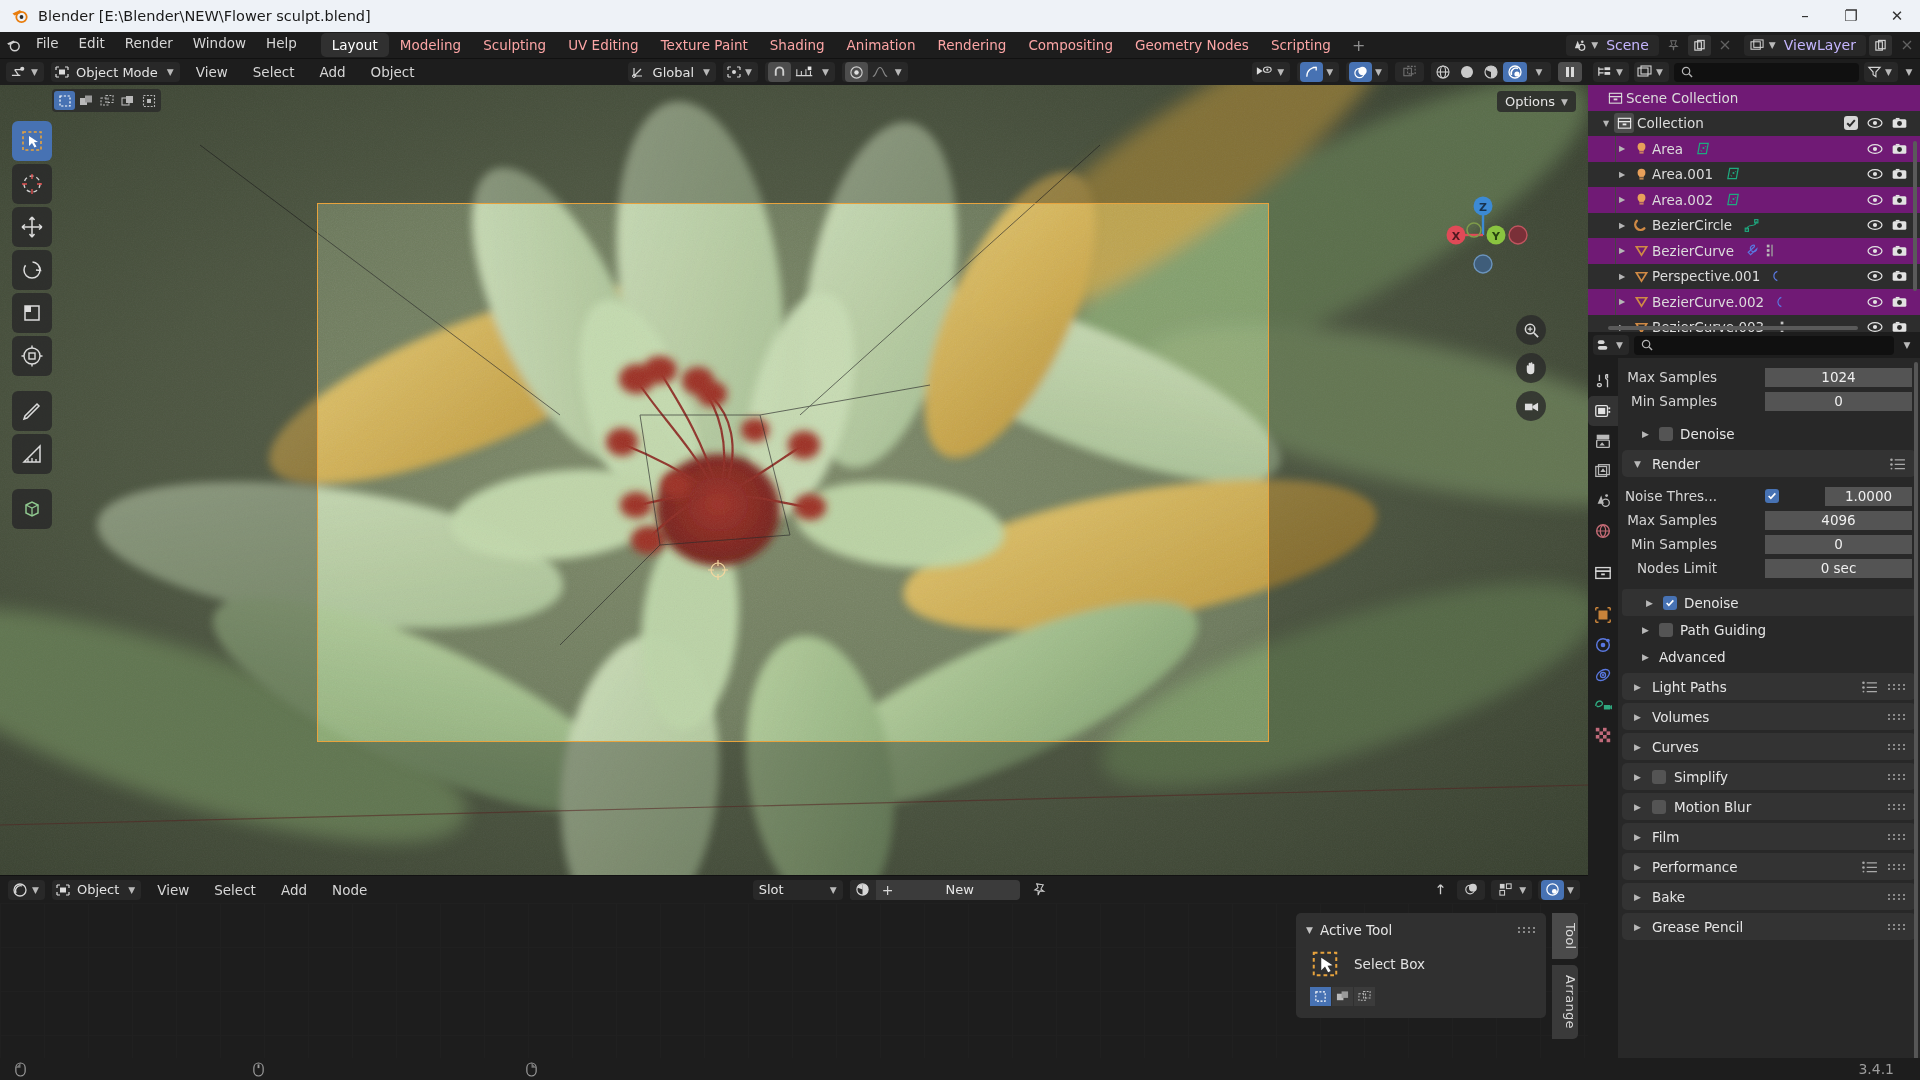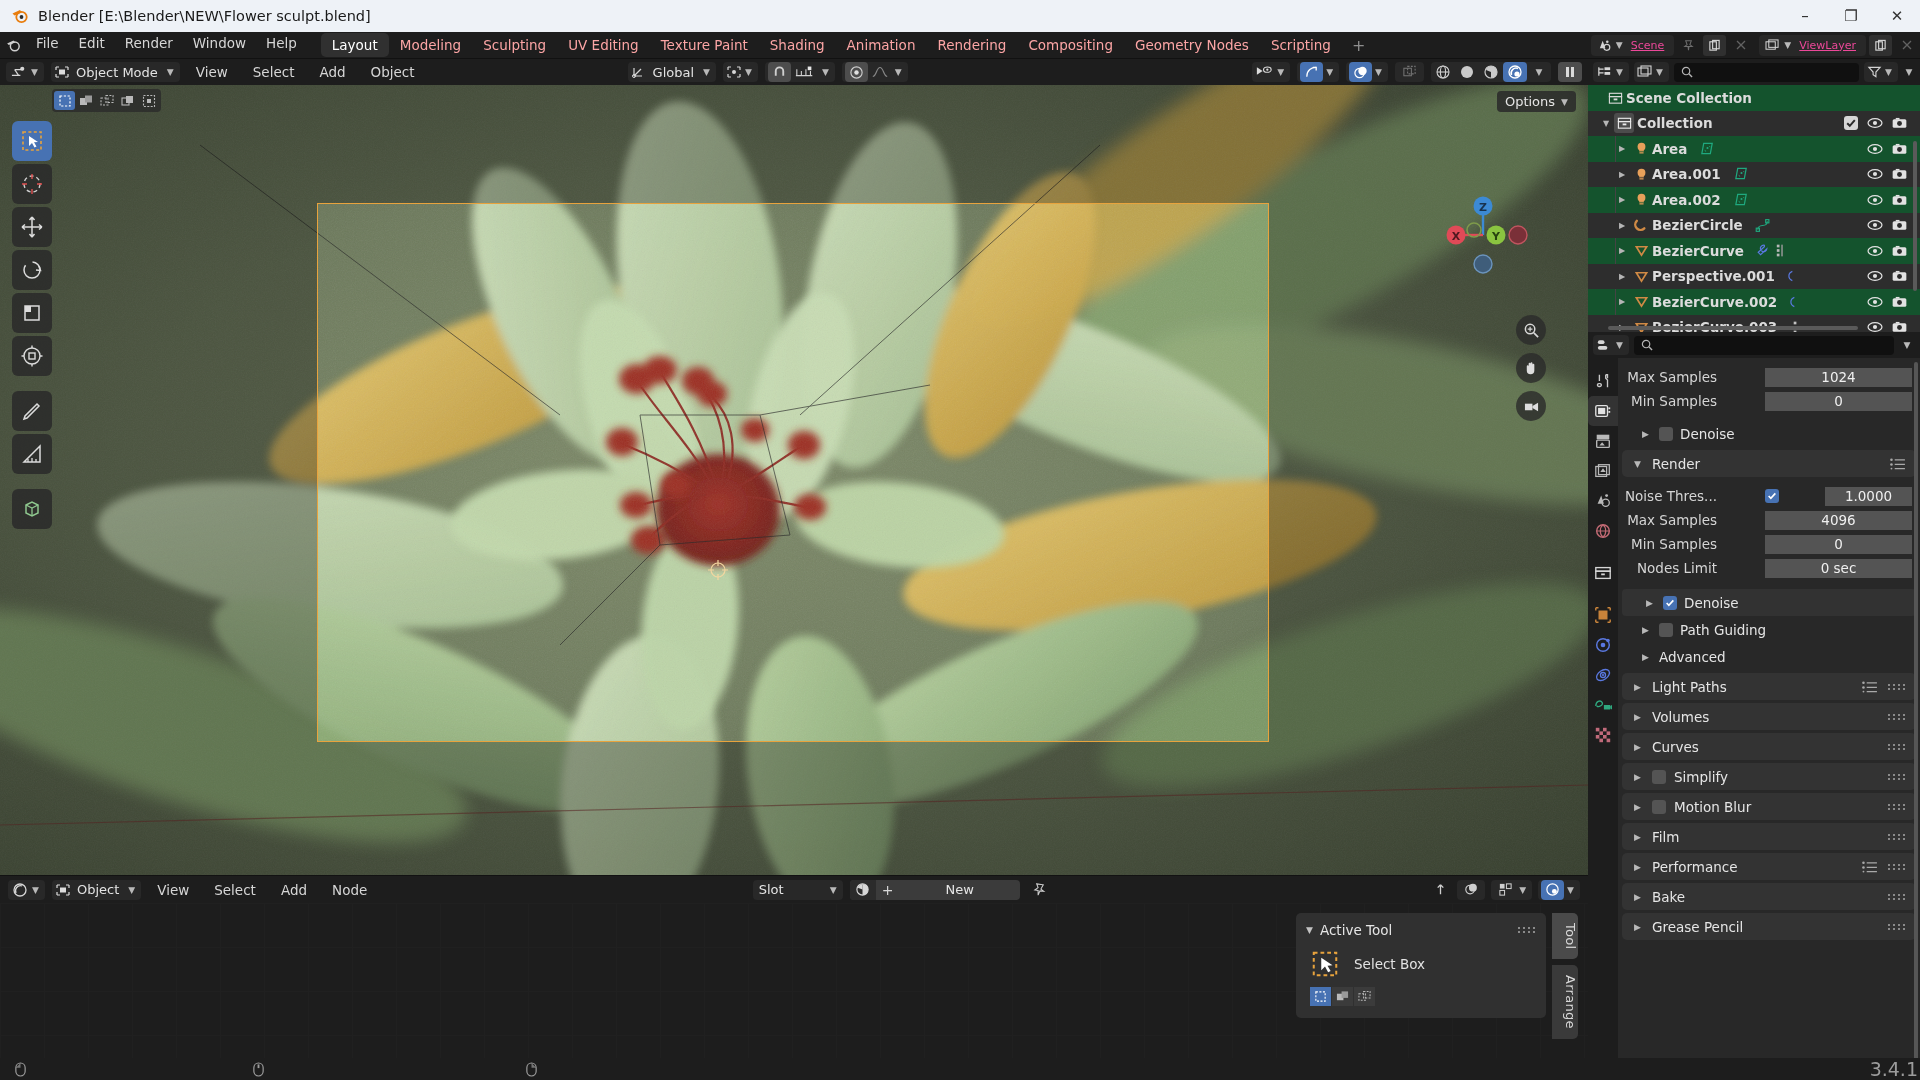--- a/index.html
+++ b/index.html
@@ -20,21 +20,21 @@
      border-bottom:1px solid #111; }
   .mlogo{ width:26px; height:27px; display:flex;align-items:center;justify-content:center; }
   .menuitem{ padding:3px 10px; font-size:13.5px; color:#d6d6d6; line-height:16px; }
   .wstabs{ display:flex; align-items:center; margin-left:14px; gap:0; }
   .wstab{ padding:4px 11px; font-size:13.5px; color:#fca5a5; border-radius:5px; line-height:16px;}
   .wstab.active{ background:#303030; color:#fff; }
   .wsplus{ padding:3px 10px; color:#8d8d8d; font-size:16px;}
   .mbright{ margin-left:auto; display:flex; align-items:center; padding-right:2px; gap:3px;}
   .fieldbox{ display:flex; align-items:center; background:#282828; border-radius:4px; height:21px;}
   .fieldbox .ic{ display:flex;align-items:center; padding:0 4px 0 6px; }
-  .fieldbox .tx{ padding:0 10px 0 4px; font-size:11px; color:#ec4899;text-decoration:underline; }
+  .fieldbox .tx{ padding:0 10px 0 4px; font-size:14px; color:#c4b5fd; }
   .sqbtn{ width:23px;height:21px; display:flex;align-items:center;justify-content:center;
      background:#303030; border-radius:3px; }
   .sqbtn.dim{ background:transparent; opacity:.45;}
 
   
   .body{ position:absolute; top:59px; left:0; width:1920px; height:1021px; }
 
   
   .leftcol{ position:absolute; left:0; top:0; width:1588px; height:1021px; }
 
@@ -103,21 +103,21 @@
      flex-direction:column; gap:6px;}
   .vtab{ width:26px; background:#3a3a3a; border-radius:0 5px 5px 0; padding:10px 0;
      writing-mode:vertical-rl; text-align:center; font-size:13px; color:#d8d8d8; letter-spacing:.3px;}
   .vtab.sel{ background:#4a4a4a;}
 
   
   .rightcol{ position:absolute; left:1588px; top:0; width:332px; height:1021px; background:#1d1d1d;}
   .olheader{ height:26px; background:#1d1d1d; display:flex; align-items:center; gap:5px; padding:0 5px;}
   .searchbox{ flex:1; height:19px; background:#101010; border-radius:4px; display:flex;
      align-items:center; padding:0 7px; gap:5px;}
-  .olbody{ height:247px; background:#14532d; overflow:hidden; position:relative;font-weight:bold;}
+  .olbody{ height:247px; background:#701a75; overflow:hidden; position:relative;}
   .olrow{ height:25.5px; display:flex; align-items:center; position:relative; font-size:13.5px;}
   .olrow.alt{ background:#2d2d2d;}
   .olrow .tri{ width:16px; text-align:center; font-size:8px; color:#b6b6b6;}
   .olrow .ico{ width:22px;display:flex;align-items:center;justify-content:center;}
   .olrow .nm{ color:#dcdcdc; white-space:nowrap;}
   .olrow .rest{ margin-left:auto; display:flex; align-items:center; gap:9px; padding-right:13px;}
   .vline{ position:absolute; left:27px; top:0; bottom:0; width:1px; background:#444;}
   .olscroll{ position:absolute; right:3px; top:56px; width:4px; height:150px;
      background:#5a5a5a; border-radius:2px;}
   .olhscroll{ position:absolute; left:20px; bottom:2px; height:4px; width:250px;
@@ -140,21 +140,21 @@
   .chev{ font-size:9px; color:#b8b8b8; width:10px;}
   .cbox{ width:14px;height:14px;border-radius:3px;background:#545454;}
   .cbox.on{ background:#4772b3; display:flex;align-items:center;justify-content:center;}
   .panelhead{ height:27px; background:#333; display:flex; align-items:center; gap:8px;
      padding:0 10px 0 12px; margin:3px 4px; border-radius:5px; font-size:13.5px;}
   .phright{ margin-left:auto; display:flex; align-items:center; gap:10px;}
   .dots{ display:grid; grid-template-columns:repeat(4,3px); gap:2px;}
   .dots i{ width:2px;height:2px;background:#8a8a8a;display:block;}
   .statusbar{ position:absolute; left:0; bottom:0; width:1920px; height:22px; background:#1d1d1d;
      display:flex; align-items:center; font-size:12.5px; color:#a9a9a9;}
-  .statusbar .ver{ margin-left:auto; padding-right:2px; color:#9c9c9c; font-size:19px;}
+  .statusbar .ver{ margin-left:auto; padding-right:26px; color:#9c9c9c; font-size:14px;}
   .sbicon{ padding:0 10px 0 14px; display:flex; align-items:center; gap:6px;}
   svg{ display:block; }
 </style>
 </head>
 <body>
 
 <div class="app">
 
   <div class="titlebar">
     <span class="blogo">

